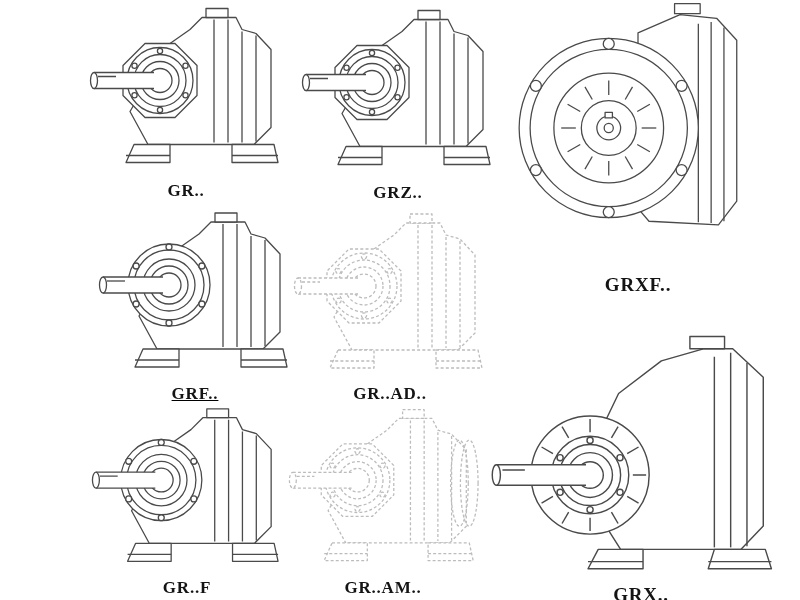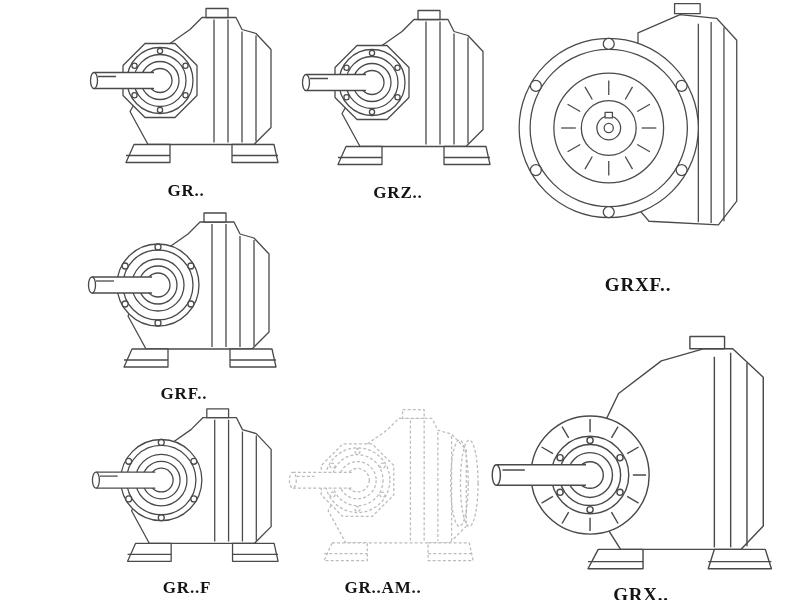--- a/index.html
+++ b/index.html
@@ -42,21 +42,21 @@
     color:var(--label);
     padding:2px 0 4px 0;
     text-align:center;
     white-space:nowrap;
   }
   .label.big{font-size:19px;}
   
   #cell-gr   {left:86px;  top:2px;   width:200px; height:203px;}
   #cell-grz  {left:298px; top:4px;   width:200px; height:203px;}
   #cell-grxf {left:485px; top:0px;   width:306px; height:300px;gap:16px;}
-  #cell-grf  {left:84px;  top:208px; width:200px; height:200px;}
+  #cell-grf  {left:95px;  top:208px; width:200px; height:200px;text-decoration:underline;}
   #cell-grad {left:290px; top:210px; width:200px; height:198px;}
   #cell-grff {left:88px;  top:404px; width:198px; height:198px;}
   #cell-gram {left:285px; top:404px; width:196px; height:198px;}
   #cell-grx  {left:488px; top:312px; width:306px; height:298px;}
 </style>
 </head>
 <body>
 
 <svg width="0" height="0" style="position:absolute" aria-hidden="true">
   <defs>
@@ -225,20 +225,26 @@
     <div class="label big">GRXF..</div>
   </div>
 
   <div class="cell" id="cell-grf">
     <svg class="drawing" viewBox="0 0 200 170">
         <use href="#sym-side-flange"></use>
       </svg>
     <div class="label">GRF..</div>
   </div>
 
+  <div class="cell" id="cell-grad">
+    <svg class="drawing ghost" viewBox="0 0 200 170">
+        <use href="#sym-side"></use>
+      </svg>
+    <div class="label">GR..AD..</div>
+  </div>
 
   <div class="cell" id="cell-grff">
     <svg class="drawing" viewBox="0 0 200 170">
         <use href="#sym-side-flange"></use>
       </svg>
     <div class="label">GR..F</div>
   </div>
 
   <div class="cell" id="cell-gram">
     <svg class="drawing ghost" viewBox="0 0 200 170">

